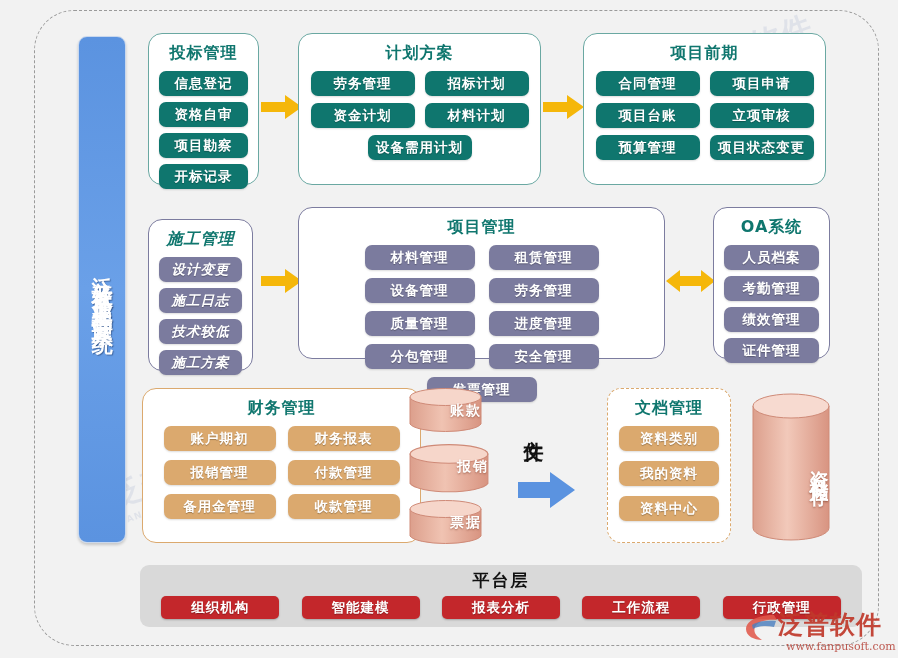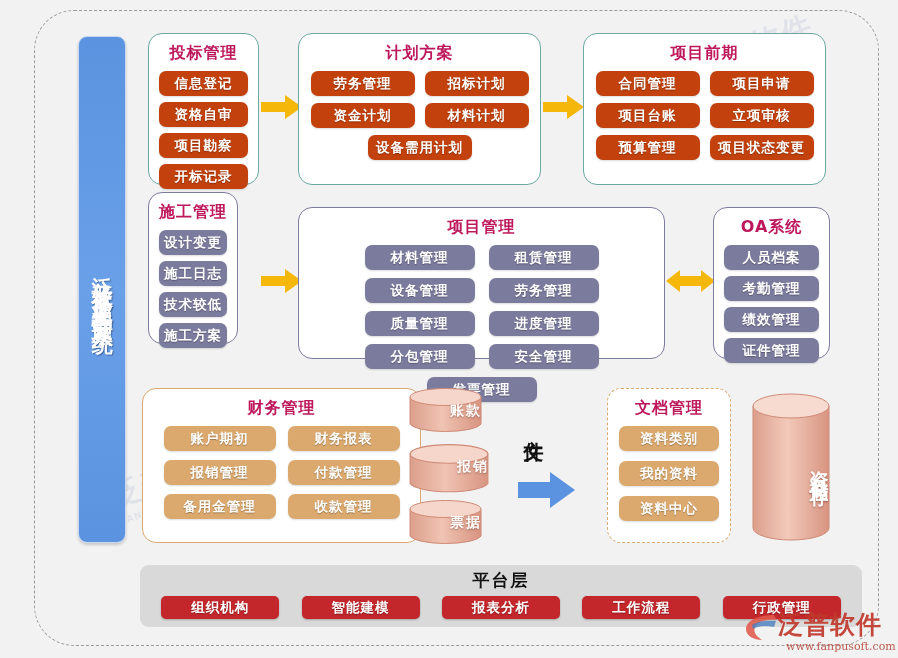--- a/index.html
+++ b/index.html
@@ -42,35 +42,35 @@
   
   .card{
     position:absolute;background:#ffffff;border-radius:14px;
     box-sizing:border-box;
   }
   .card.teal{border:1.5px solid #6aa8a2;}
   .card.purple{border:1.5px solid #7c7c9f;}
   .card.tan{border:1.5px solid #dba96e;}
   .card.dashed-tan{border:1.5px dashed #dba96e;}
   .card-title{
-    text-align:center;font-weight:bold;color:#be185d;
+    text-align:center;font-weight:bold;color:#0f766e;
     font-size:16px;letter-spacing:1px;
     margin-top:9px;margin-bottom:7px;
   }
   .chips{display:flex;flex-wrap:wrap;justify-content:center;
          gap:7px 10px;padding:0 10px 10px;}
   .chip{
     border-radius:7px;color:#ffffff;font-weight:bold;
     font-size:13.5px;letter-spacing:1px;
     display:flex;align-items:center;justify-content:center;
     height:25px;
     text-shadow:0 1px 1px rgba(0,0,0,.28);
     box-shadow:0 1px 2px rgba(0,0,0,.14);
   }
-  .chip.teal{background:#c2410c;}
+  .chip.teal{background:#0f766e;}
   .chip.purple{background:#7b7b9e;}
   .chip.tan{background:#dba96e;}
 
   
   .w-1col .chip{width:92px;}
   .w-2col .chip{width:104px;}
   .w-proj .chip{width:110px;}
   .w-fin  .chip{width:112px;}
   .w-doc  .chip{width:100px;}
   .w-oa   .chip{width:100px;}
@@ -185,21 +185,21 @@
     <div class="chips">
       <div class="chip teal">合同管理</div>
       <div class="chip teal">项目申请</div>
       <div class="chip teal">项目台账</div>
       <div class="chip teal">立项审核</div>
       <div class="chip teal">预算管理</div>
       <div class="chip teal">项目状态变更</div>
     </div>
   </div>
 
-  <div class="card purple w-1col" style="left:148px;top:192px;width:90px;height:152px;">
+  <div class="card purple w-1col" style="left:148px;top:219px;width:105px;height:152px;font-style:italic;">
     <div class="card-title">施工管理</div>
     <div class="chips" style="gap:6px;">
       <div class="chip purple">设计变更</div>
       <div class="chip purple">施工日志</div>
       <div class="chip purple">技术较低</div>
       <div class="chip purple">施工方案</div>
     </div>
   </div>
 
   <svg class="arrow-y" style="left:261px;top:268px;" width="42" height="26">

